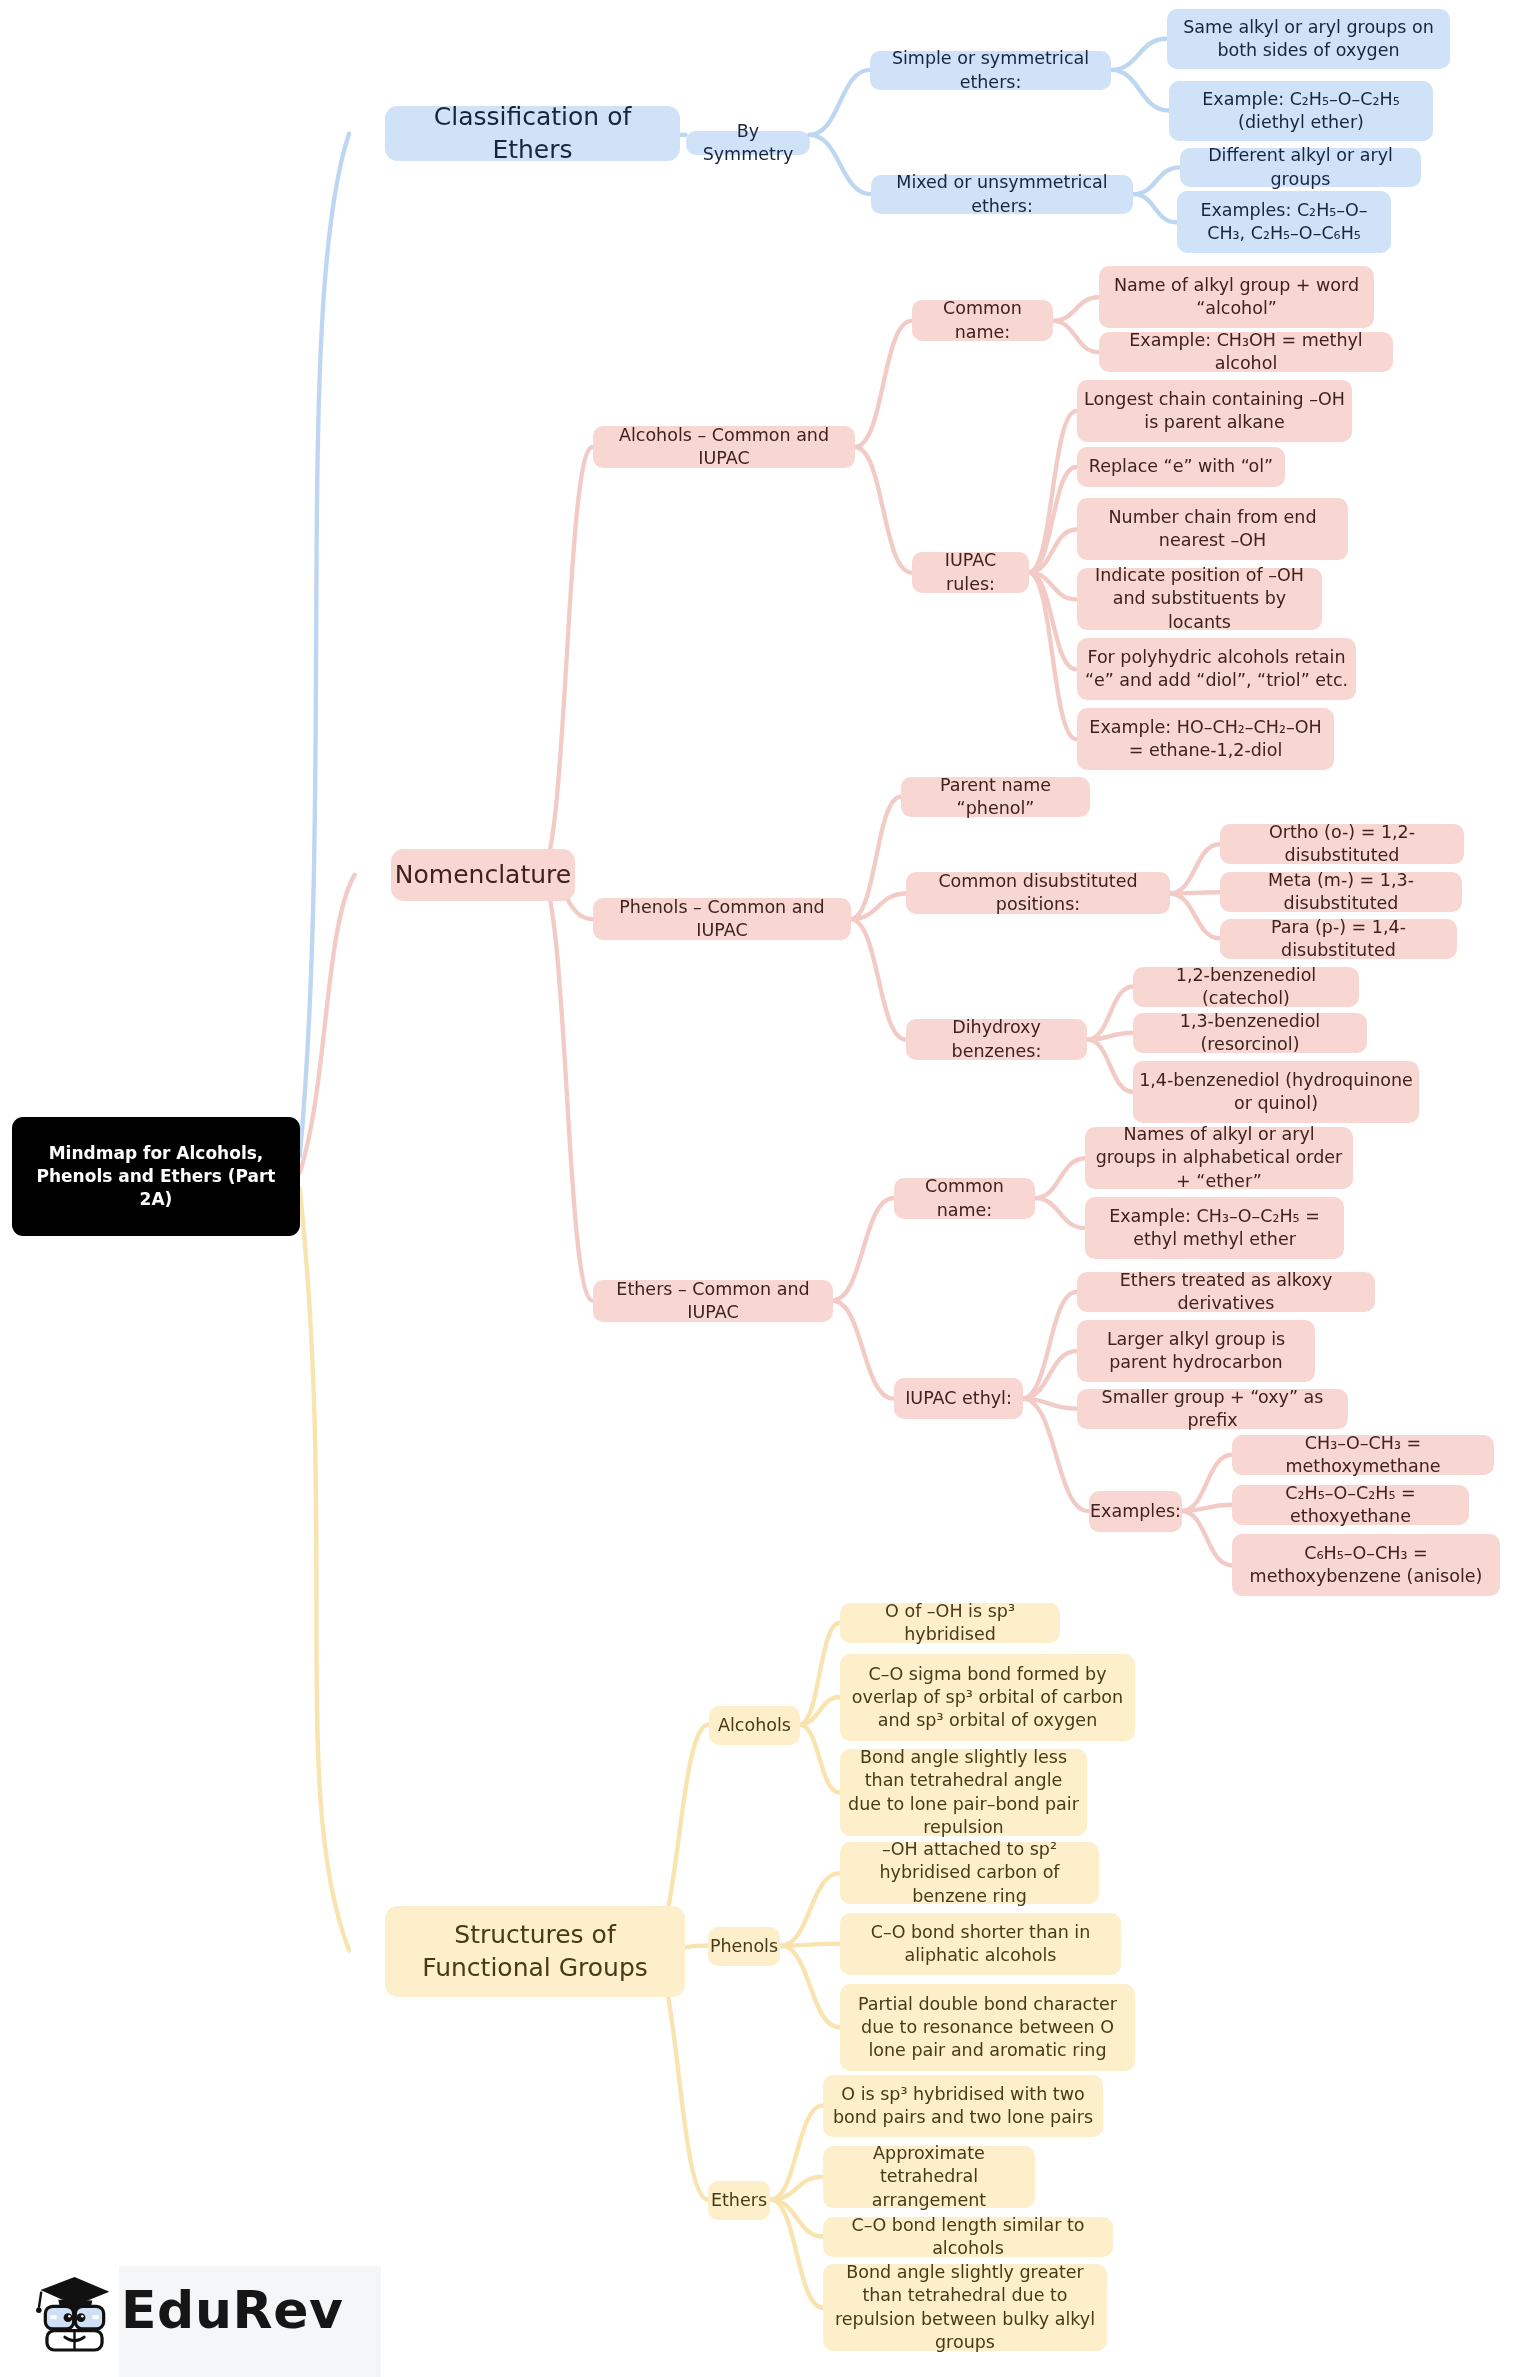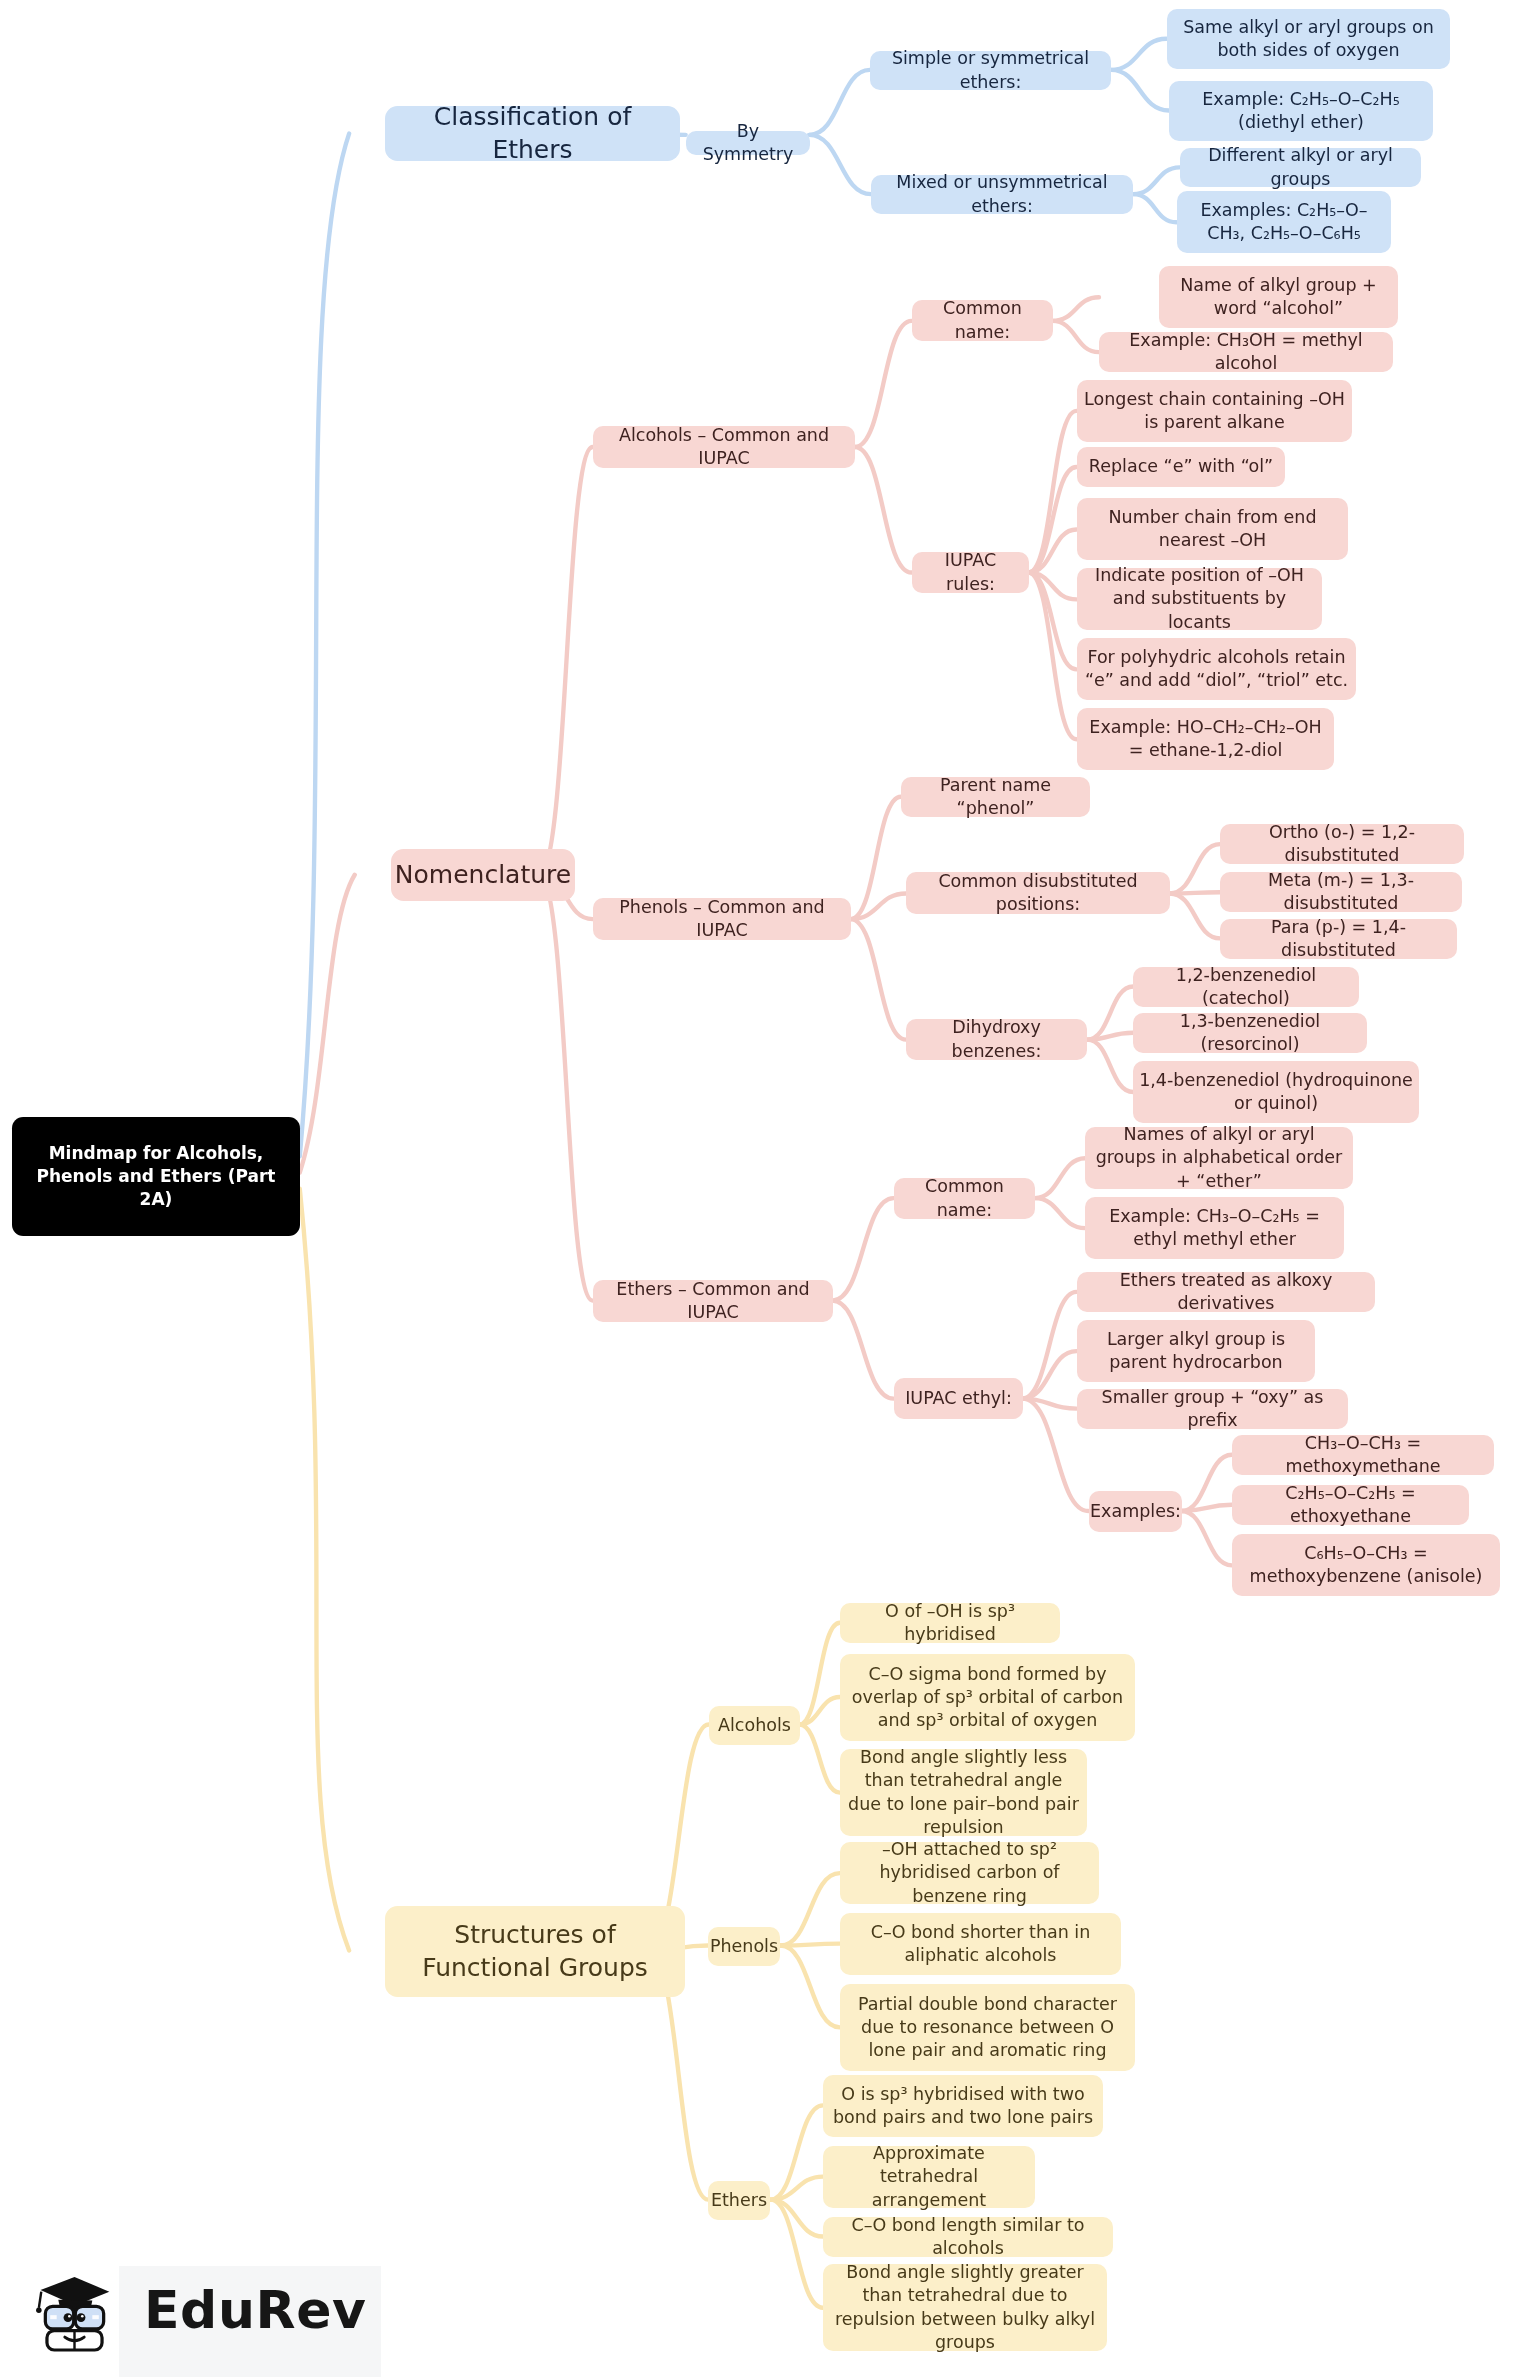--- a/index.html
+++ b/index.html
@@ -22,21 +22,21 @@
   .blue{background:#cfe2f7;color:#17263f;}
   .pink{background:#f8d7d3;color:#3e2220;}
   .yellow{background:#fcefc9;color:#473a19;}
   .lvl1{font-size:25px;border-radius:12.5px;line-height:1.3;margin-left:36px;}
   .root{
     background:#000000;color:#ffffff;font-weight:bold;
     font-size:17px;border-radius:11.2px;line-height:1.35;z-index:3;
   }
   .logo{
     position:absolute;left:34px;top:2266px;z-index:4;
-    display:flex;align-items:center;gap:29px;
+    display:flex;align-items:center;gap:6px;
   }
   .logo-bg{
     position:absolute;left:119px;top:2266px;width:262px;height:112px;
     background:#f5f6f7;z-index:3;
   }
   .logo-text{font-size:52px;font-weight:bold;color:#161616;letter-spacing:0.6px;}
 </style>
 </head>
 <body>
 
@@ -137,21 +137,21 @@
 <div class="node pink lvl1" style="left:355px;top:849px;width:184px;height:52px">
       <span>Nomenclature</span>
     </div>
 
 <div class="node pink" style="left:593px;top:426px;width:262px;height:42px">
       <span>Alcohols – Common and IUPAC</span>
     </div>
 <div class="node pink" style="left:912px;top:300px;width:141px;height:41px">
       <span>Common name:</span>
     </div>
-<div class="node pink" style="left:1159px;top:266px;width:239px;height:62px">
+<div class="node pink" style="left:1099px;top:266px;width:275px;height:62px">
       <span>Name of alkyl group + word “alcohol”</span>
     </div>
 <div class="node pink" style="left:1099px;top:332px;width:294px;height:40px">
       <span>Example: CH₃OH = methyl alcohol</span>
     </div>
 <div class="node pink" style="left:912px;top:552px;width:117px;height:41px">
       <span>IUPAC rules:</span>
     </div>
 <div class="node pink" style="left:1077px;top:380px;width:275px;height:62px">
       <span>Longest chain containing –OH is parent alkane</span>

